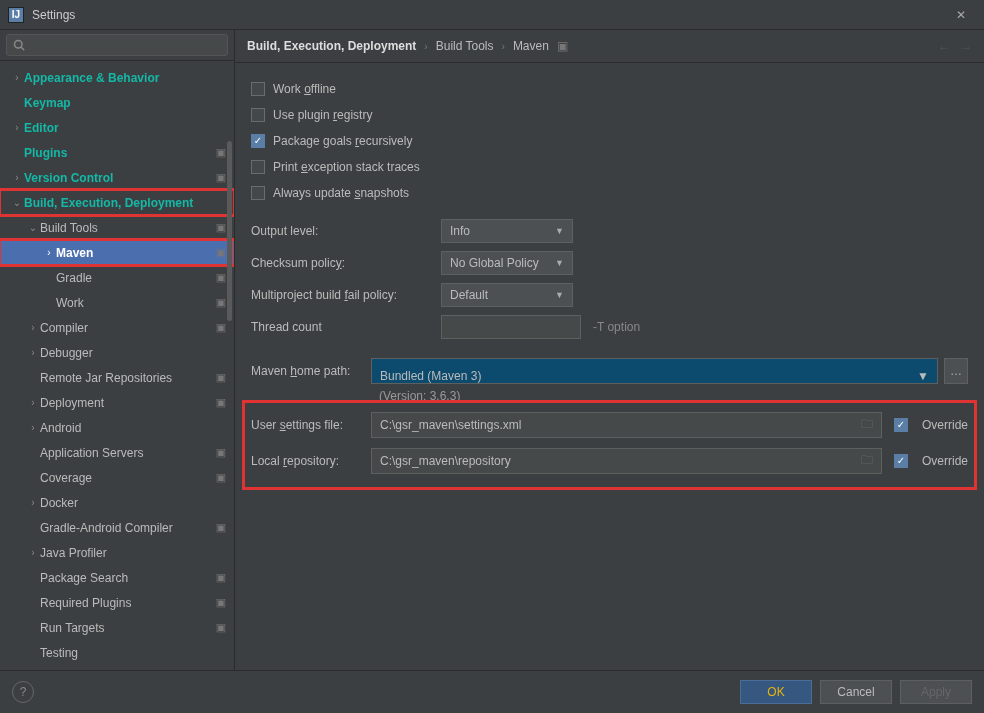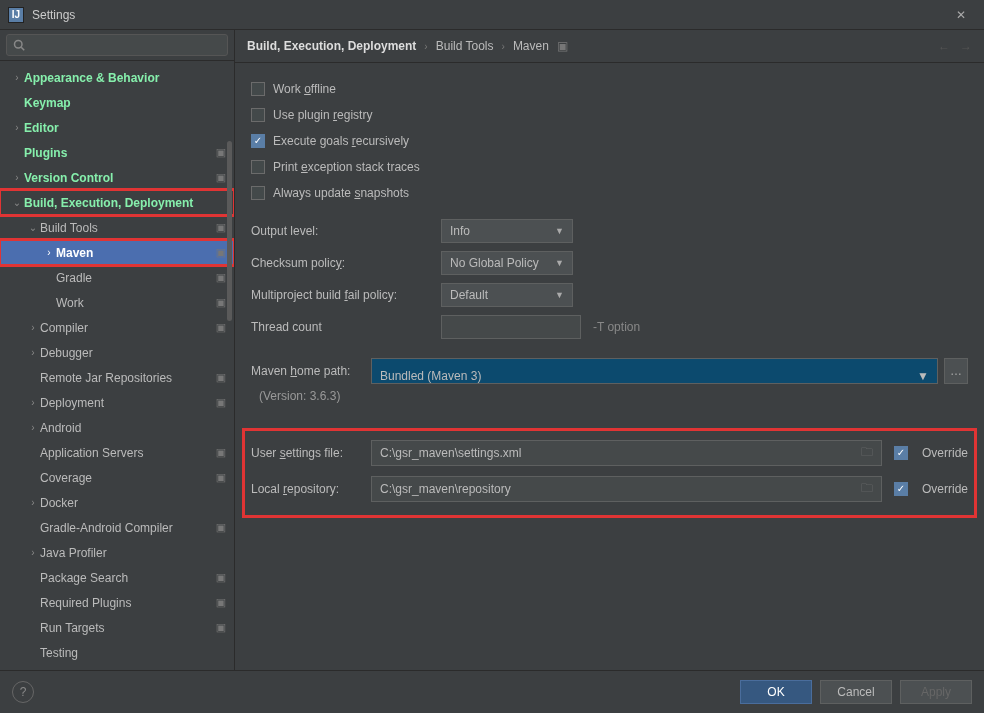--- a/index.html
+++ b/index.html
@@ -82,21 +82,21 @@
     width: 14px;
     text-align: center;
     color: #888;
     font-size: 10px;
   }
   .tree-item.selected .arrow { color: #fff; }
   .tree-item .label { flex: 1; white-space: nowrap; overflow: hidden; text-overflow: ellipsis; }
   .tree-item .marker {
     width: 14px; text-align:center; color:#777; font-size:11px;
   }
-  .tree-item.bold .label { font-weight: bold; color: #86efac; }
+  .tree-item.bold .label { font-weight: bold; color: #14b8a6; }
   .tree-item.selected .label { color:#fff; font-weight:bold; }
   .red-box { outline: 3px solid #e03434; outline-offset: -1px; }
   .indent-0 { padding-left: 10px; }
   .indent-1 { padding-left: 26px; }
   .indent-2 { padding-left: 42px; }
 
   .main {
     flex: 1;
     display: flex;
     flex-direction: column;
@@ -152,21 +152,21 @@
     height:24px; padding:0 6px; color:#bbb;
     width:140px;
   }
   .hint { margin-left:12px; color:#888; }
 
   .wide-row { display:flex; align-items:center; height:36px; }
   .wide-row .lbl { width:120px; }
   .path-select { flex:1; display:flex; align-items:flex-end; justify-content:space-between;
     background:#0c4a6e; border:1px solid #5e6060; height:26px; padding:0 8px; cursor:pointer; margin-right:6px; }
   .browse-btn { width:24px; height:26px; background:#4c5052; border:1px solid #5e6060; display:flex; align-items:center; justify-content:center; cursor:pointer; color:#aaa; }
-  .version { color:#999; padding:0 8px 28px; }
+  .version { margin-left:120px; color:#999; padding:0 8px 0; }
 
   .path-row { display:flex; align-items:center; height:36px; }
   .path-row .lbl { width:120px; }
   .path-input {
     flex:1; display:flex; align-items:center;
     background:#45494a; border:1px solid #5e6060;
     height:26px; padding:0 8px; color:#bbb;
   }
   .path-input .txt { flex:1; }
   .folder-icon { color:#777; margin-left:6px; }
@@ -187,21 +187,21 @@
     display:flex; align-items:center; justify-content:center;
     cursor:pointer; font-size:12px;
   }
   .footer .spacer { flex:1; }
   .btn {
     height:24px; min-width:72px;
     border:1px solid #5e6060; background:#4c5052;
     color:#bbb; margin-left:8px; padding:0 14px;
     cursor:pointer; display:flex; align-items:center; justify-content:center;
   }
-  .btn.primary { background:#365880; border-color:#4a6d9c; color:#ffffff; }
+  .btn.primary { background:#365880; border-color:#4a6d9c; color:#eab308; }
   .btn.disabled { color:#666; cursor:default; }
   .tree .scrollbar-thumb {
     position:absolute; right:2px; top:80px; width:5px; height:180px;
     background:#5a5a5a; border-radius:3px;
   }
   .tree { position:relative; }
 </style>
 </head>
 <body>
 
@@ -365,21 +365,21 @@
       <div class="check-row">
         <div class="ck" id="ck0"></div>
         <span><span>Work </span><span class="u">o</span><span>ffline</span></span>
       </div>
       <div class="check-row">
         <div class="ck" id="ck1"></div>
         <span><span>Use plugin </span><span class="u">r</span><span>egistry</span></span>
       </div>
       <div class="check-row">
         <div class="ck checked" id="ck2"></div>
-        <span><span>Execute goals </span><span class="u">r</span><span>ecursively</span></span>
+        <span><span>Package goals </span><span class="u">r</span><span>ecursively</span></span>
       </div>
       <div class="check-row">
         <div class="ck" id="ck3"></div>
         <span><span>Print </span><span class="u">e</span><span>xception stack traces</span></span>
       </div>
       <div class="check-row" style="margin-bottom:10px;">
         <div class="ck" id="ck4"></div>
         <span><span>Always update </span><span class="u">s</span><span>napshots</span></span>
       </div>
 

